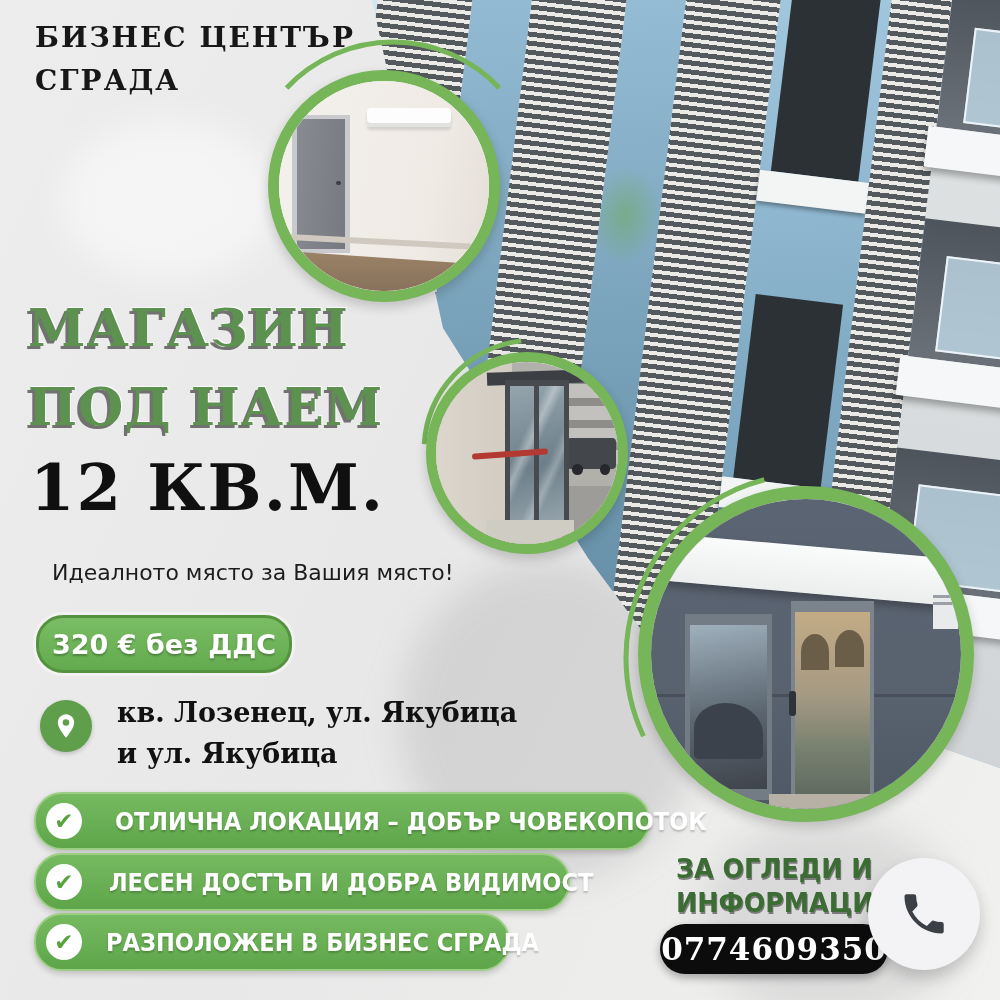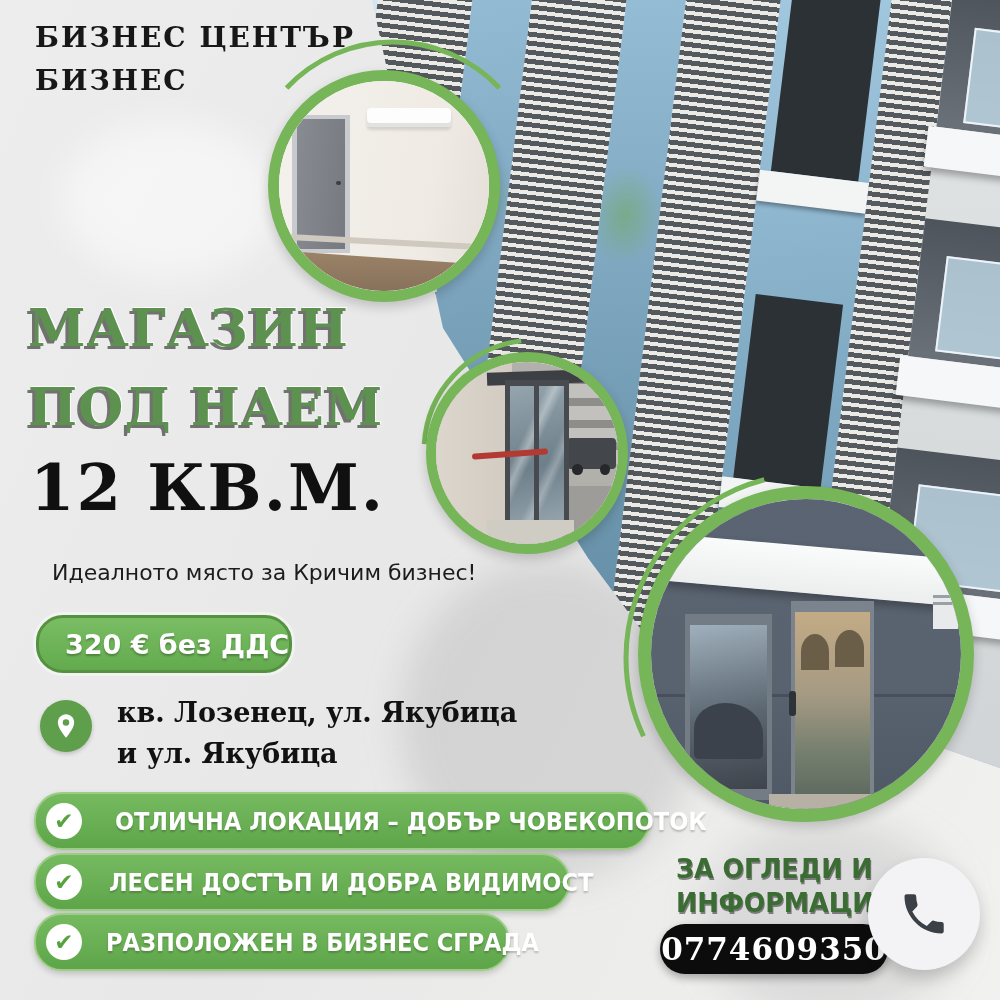--- a/index.html
+++ b/index.html
@@ -121,21 +121,21 @@
     font-family:"DejaVu Serif",serif;font-weight:700;font-size:52px;line-height:79px;
     color:#5d9150;letter-spacing:1px;
     text-shadow:-3px 3px 0 rgba(72,72,70,.75), 1px -1px 0 rgba(255,255,255,.9);}
   .headline span{display:block;}
   .area{position:absolute;left:30px;top:450px;z-index:5;color:#101010;
     font-family:"DejaVu Serif",serif;font-weight:700;font-size:64px;letter-spacing:2px;}
   .tagline{position:absolute;left:52px;top:560px;z-index:5;color:#1c1c1c;font-size:22px;}
   .price-pill{position:absolute;left:36px;top:615px;width:250px;height:52px;z-index:5;
     border-radius:27px;border:3px solid #54923f;
     background:linear-gradient(180deg,#7abd64 0%,#63aa4e 100%);
-    display:flex;align-items:center;justify-content:flex-end;
+    display:flex;align-items:center;justify-content:center;
     box-shadow:0 0 0 3px rgba(255,255,255,.4);}
   .price-pill span{color:#fff;font-weight:700;font-size:27px;text-shadow:0 2px 2px rgba(0,0,0,.25);}
   .loc{position:absolute;left:40px;top:692px;z-index:5;display:flex;align-items:flex-start;}
   .pin{width:52px;height:52px;border-radius:50%;background:#5f9e4b;margin-top:8px;
     display:flex;align-items:center;justify-content:center;box-shadow:0 2px 4px rgba(0,0,0,.2);}
   .loc-text{margin-left:25px;color:#111;
     font-family:"DejaVu Serif",serif;font-weight:700;font-size:27px;line-height:41px;}
   .feature{position:absolute;left:34px;height:54px;z-index:5;border-radius:28px;
     border:2px solid #9ccd84;background:linear-gradient(180deg,#76ba60 0%,#5ea54a 100%);
     display:flex;align-items:center;box-shadow:0 3px 6px rgba(0,0,0,.18);}
@@ -260,31 +260,31 @@
             <div class="st-arch a2"></div>
         </div>
         <div class="st-handle"></div>
       </div>
       <div class="st-floor"></div>
     </div>
   </div>
 
   <div class="brand">
     <div>БИЗНЕС ЦЕНТЪР</div>
-    <div>БИЗНЕС</div>
+    <div>СГРАДА</div>
   </div>
 
   <h1 class="headline">
     <span>МАГАЗИН</span>
     <span>ПОД НАЕМ</span>
   </h1>
 
   <div class="area">12 КВ.М.</div>
 
-  <div class="tagline">Идеалното място за Кричим бизнес!</div>
+  <div class="tagline">Идеалното място за Вашия място!</div>
 
   <div class="price-pill">
     <span>320 € без ДДС</span>
   </div>
 
   <div class="loc">
     <div class="pin">
       <svg width="28" height="28" viewBox="0 0 24 24">
         <path d="M12 2C8.1 2 5 5.1 5 9c0 5.2 7 13 7 13s7-7.8 7-13c0-3.9-3.1-7-7-7z" fill="#ffffff"></path>
         <circle cx="12" cy="9" r="2.8" fill="#5f9e4b"></circle>

